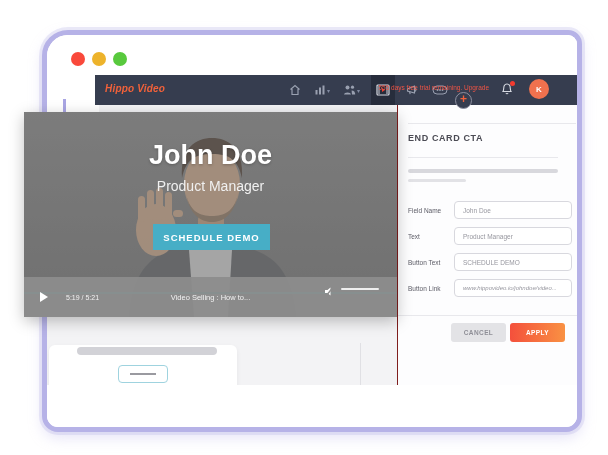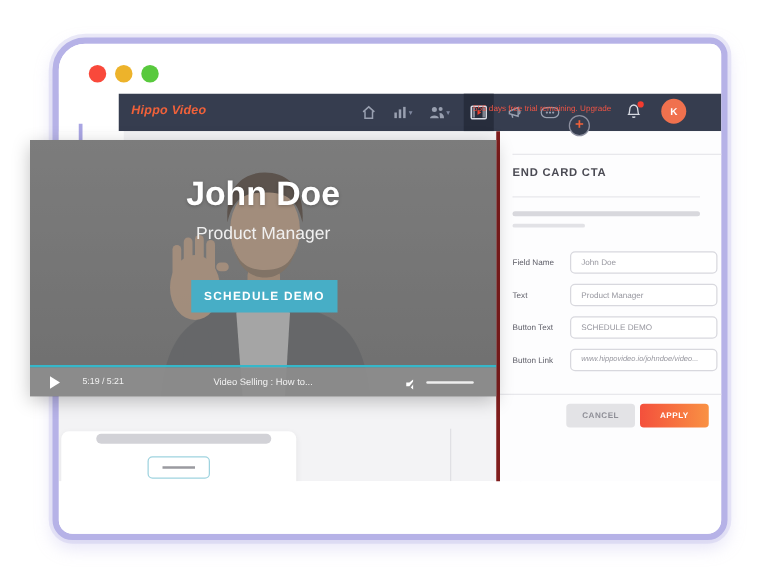--- a/index.html
+++ b/index.html
@@ -44,21 +44,21 @@
     border-radius:4px;display:flex;align-items:center;justify-content:center;}
   .note-toggle .dash{width:26px;height:2px;background:#9a9aa0;}
   .bottom-strip{position:absolute;left:0;top:350px;right:0;height:47px;background:#fff;}
 
   
   .plus-fab{position:absolute;left:455px;top:92px;width:17px;height:17px;border-radius:50%;
     background:#363d4f;border:1.5px solid #8d90a0;color:#f0613a;font-size:12px;line-height:13px;
     text-align:center;font-weight:bold;z-index:4;}
 
   
-  .panel{position:absolute;left:350px;top:70px;width:180px;height:280px;background:#fdfdfe;border-left:3px solid #7f1d1d;}
+  .panel{position:absolute;left:350px;top:70px;width:180px;height:280px;background:#fdfdfe;border-left:1px solid #7f1d1d;}
   .panel .div1{position:absolute;left:10px;top:18px;width:168px;height:1px;background:#e8e8ec;}
   .panel-title{position:absolute;left:10px;top:28px;font-size:9px;font-weight:bold;color:#4b4b54;letter-spacing:.6px;}
   .panel .div2{position:absolute;left:10px;top:52px;width:150px;height:1px;background:#e8e8ec;}
   .skel-a{position:absolute;left:10px;top:64px;width:150px;height:4px;border-radius:2px;background:#d8d8dd;}
   .skel-b{position:absolute;left:10px;top:74px;width:58px;height:3px;border-radius:2px;background:#e2e2e6;}
   .frow{position:absolute;left:10px;width:164px;height:18px;}
   .frow .flabel{position:absolute;left:0;top:6px;font-size:6.5px;color:#5c5c66;}
   .frow .finput{position:absolute;left:46px;top:0;width:118px;height:18px;border:1px solid #d8d8de;border-radius:4px;
     background:#fff;font-size:6.5px;color:#97979f;display:flex;align-items:center;padding:0 8px;overflow:hidden;white-space:nowrap;}
   .frow.r1{top:96px;} .frow.r2{top:122px;} .frow.r3{top:148px;} .frow.r4{top:174px;}
@@ -73,21 +73,21 @@
   .player{position:absolute;left:24px;top:112px;width:373px;height:205px;background:linear-gradient(180deg,#838383,#6f6f6f);
     overflow:hidden;z-index:5;box-shadow:0 4px 14px rgba(0,0,0,.25);}
   .person{position:absolute;inset:0;}
   .wash{position:absolute;inset:0;background:rgba(112,112,112,.38);}
   .v-title{position:absolute;left:0;right:0;top:28px;text-align:center;color:#fff;font-size:27px;font-weight:bold;
     text-shadow:0 1px 3px rgba(0,0,0,.25);}
   .v-sub{position:absolute;left:0;right:0;top:66px;text-align:center;color:#f0f0f0;font-size:14px;font-weight:300;}
   .v-cta{position:absolute;left:129px;top:112px;width:117px;height:26px;background:#47aec6;color:#fff;
     font-size:9.5px;font-weight:bold;letter-spacing:1px;display:flex;align-items:center;justify-content:center;}
   .progress{position:absolute;left:0;right:0;bottom:23px;height:2px;background:#36b7c9;}
-  .ctrlbar{position:absolute;left:0;right:0;bottom:0;height:23px;background:rgba(140,140,140,.95);
+  .ctrlbar{position:absolute;left:0;right:0;bottom:0;height:40px;background:rgba(140,140,140,.95);
     display:flex;align-items:center;color:#fff;}
   .play-tri{width:0;height:0;border-left:8px solid #fff;border-top:5px solid transparent;border-bottom:5px solid transparent;
     margin-left:16px;}
   .time{font-size:7px;margin-left:18px;color:#f2f2f2;}
   .vtitle-bar{position:absolute;left:0;right:0;text-align:center;font-size:7.5px;color:#f2f2f2;}
   .mute{position:absolute;right:62px;top:6px;width:11px;height:11px;}
   .vol-line{position:absolute;right:18px;top:11px;width:38px;height:2px;background:#eee;border-radius:1px;}
 </style>
 </head>
 <body>

